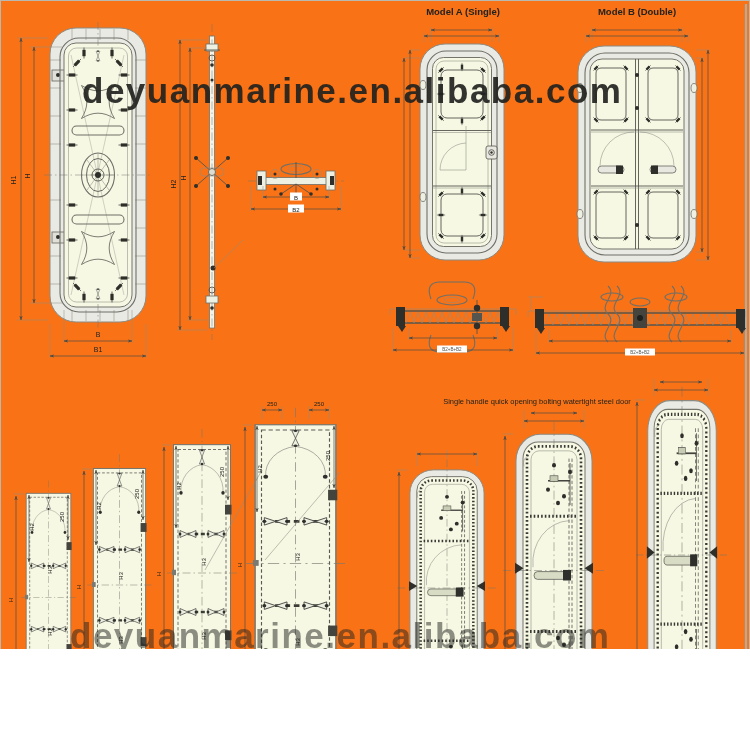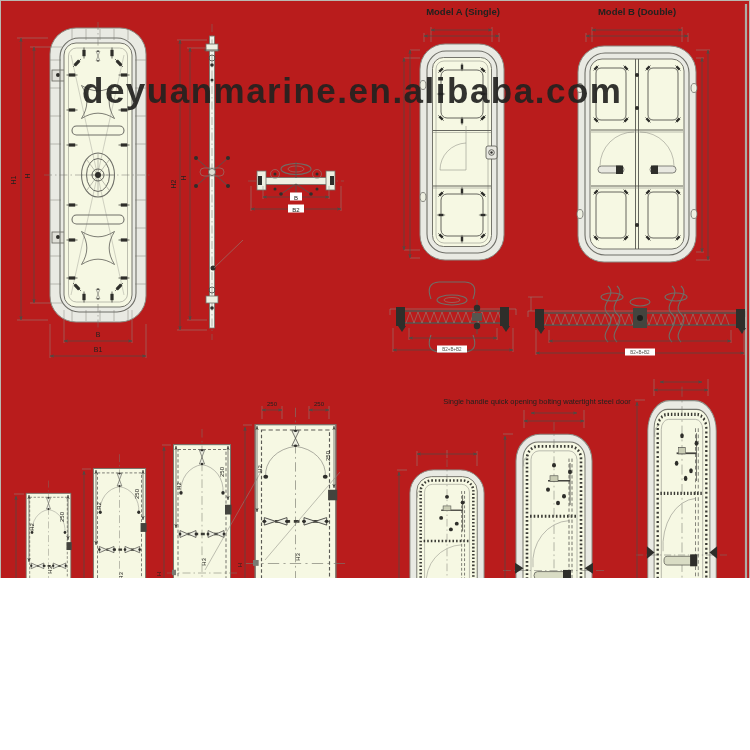--- a/index.html
+++ b/index.html
@@ -1,16 +1,16 @@
 <!DOCTYPE html>
 <html><head>
 <meta charset="utf-8">
 <style>
   html,body{margin:0;padding:0;background:#fff;}
-  .canvas{position:relative;width:750px;height:578px;background:#b91c1c;overflow:hidden;}
+  .canvas{position:relative;width:750px;height:649px;background:#f97316;overflow:hidden;}
   svg{display:block;}
   
   .ln{stroke:#55554f;stroke-width:.9;fill:none}
   .ln2{stroke:#6f6f68;stroke-width:1.1;fill:none}
   .thin{stroke:#8d8d85;stroke-width:.55;fill:none}
   .cl{stroke:#77776f;stroke-width:.5;fill:none;stroke-dasharray:8 3 1.5 3}
   .dsh{stroke:#5a5a54;stroke-width:.8;fill:none;stroke-dasharray:3 2}
   .bar{stroke:#3c3c36;stroke-width:2.2;fill:none;stroke-dasharray:4 2.6}
   .dot{stroke:#3a3a34;stroke-width:2.6;fill:none;stroke-dasharray:1.6 2.1}
   .dim{stroke:#4c4c46;stroke-width:.7;fill:none;marker-start:url(#ar);marker-end:url(#ar)}

